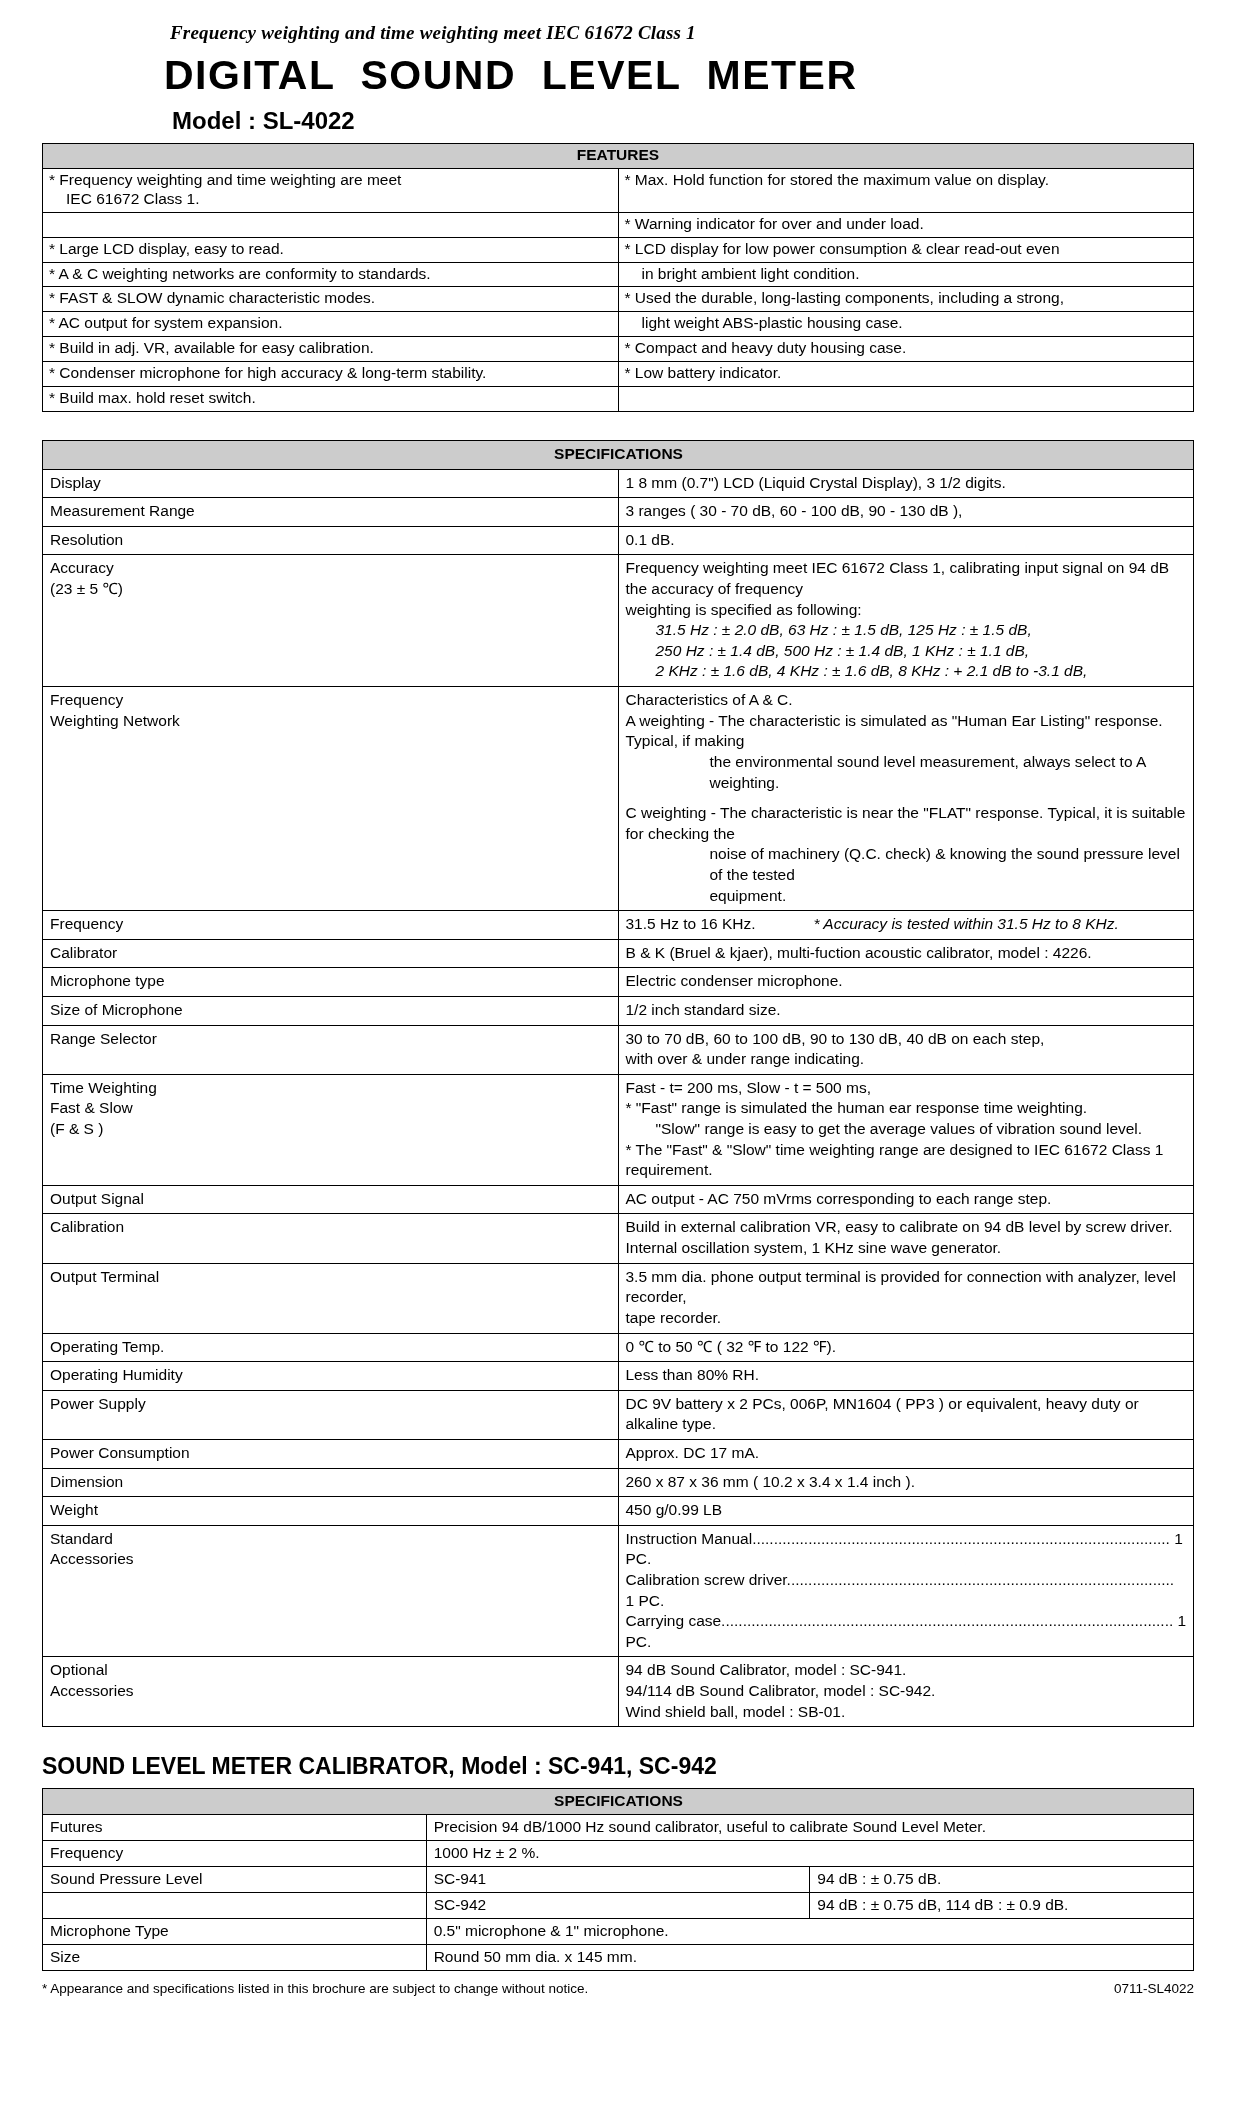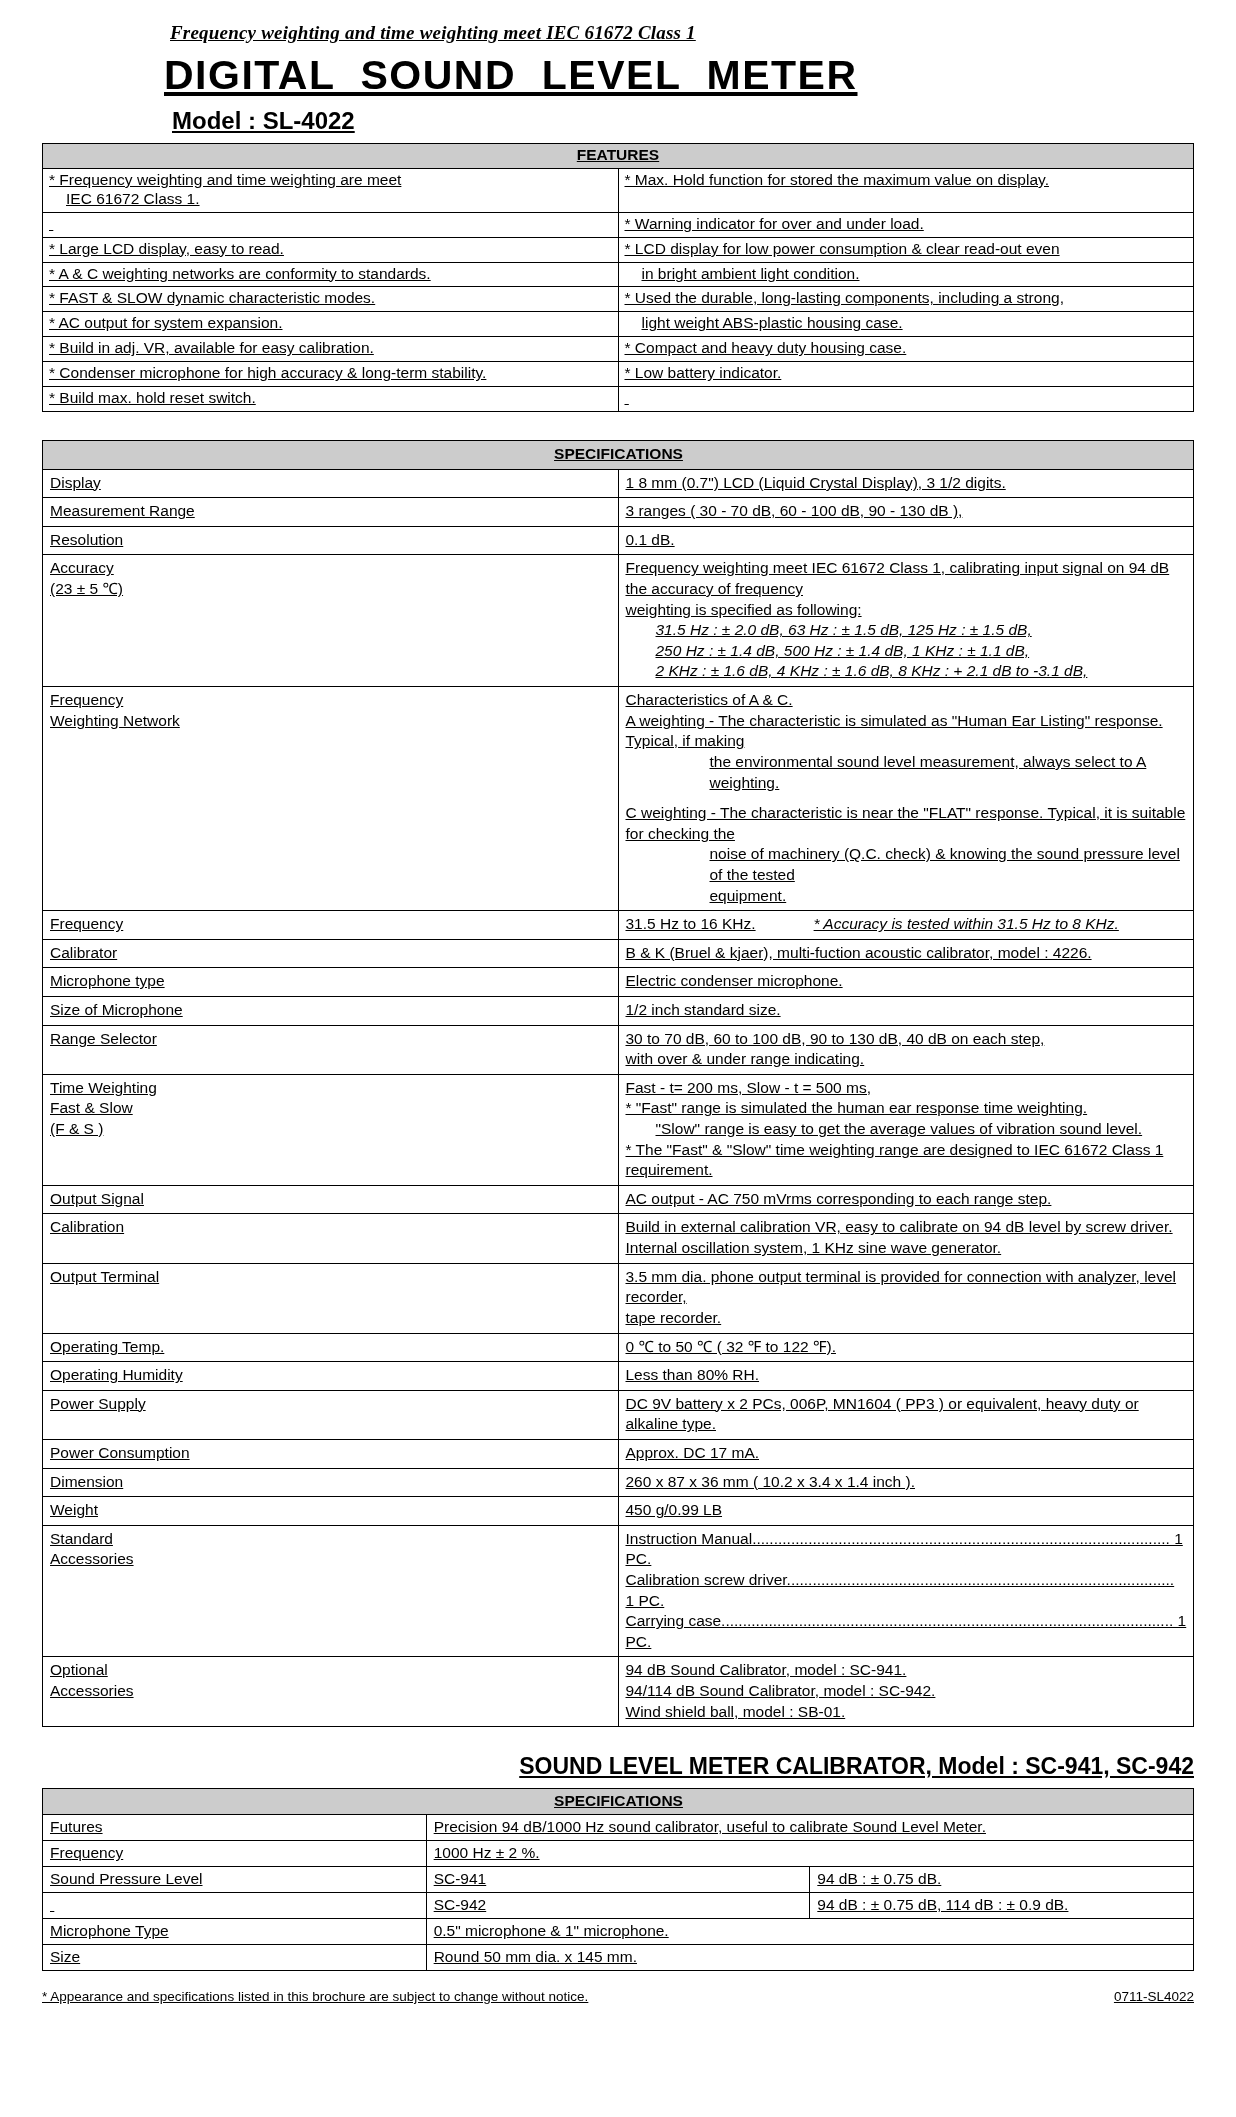--- a/index.html
+++ b/index.html
@@ -9,21 +9,20 @@
   }
   body {
     width: 1236px;
     font-family: "Liberation Sans", sans-serif;
     color: #000000;
   }
   .page {
     width: 1236px;
     box-sizing: border-box;
     padding: 22px 42px 10px 42px;
-    text-decoration: underline;
   }
   
   .hdr-line {
     font-family: "Liberation Serif", serif;
     font-style: italic;
     font-weight: bold;
     font-size: 19px;
     margin-left: 128px;
     letter-spacing: 0.2px;
   }
@@ -94,38 +93,38 @@
   }
   .spec td.k {
     width: 178px;
   }
   .ind1 { display:block; padding-left: 30px; }
   .ind2 { display:block; padding-left: 84px; }
   .ital { font-style: italic; }
   .nowrap { white-space: nowrap; }
 
   .calib-title {
-    text-align: right;
+    text-align: left;
     font-weight: bold;
     font-size: 23px;
     margin-top: 26px;
     margin-bottom: 8px;
     font-family: "Liberation Sans", sans-serif;
   }
   .cal td {
     border: 1px solid #000;
     font-size: 15.5px;
     padding: 3px 6px 4px 7px;
     vertical-align: top;
   }
   .cal td.k { width: 178px; }
   .cal td.k2 { width: 88px; }
 
   .footer {
-    margin-top: 18px;
+    margin-top: 10px;
     font-size: 13.5px;
     display: flex;
     justify-content: space-between;
     align-items: flex-end;
   }
   .footer .fr { font-size: 13.5px; }
 </style>
 </head>
 <body>
 

